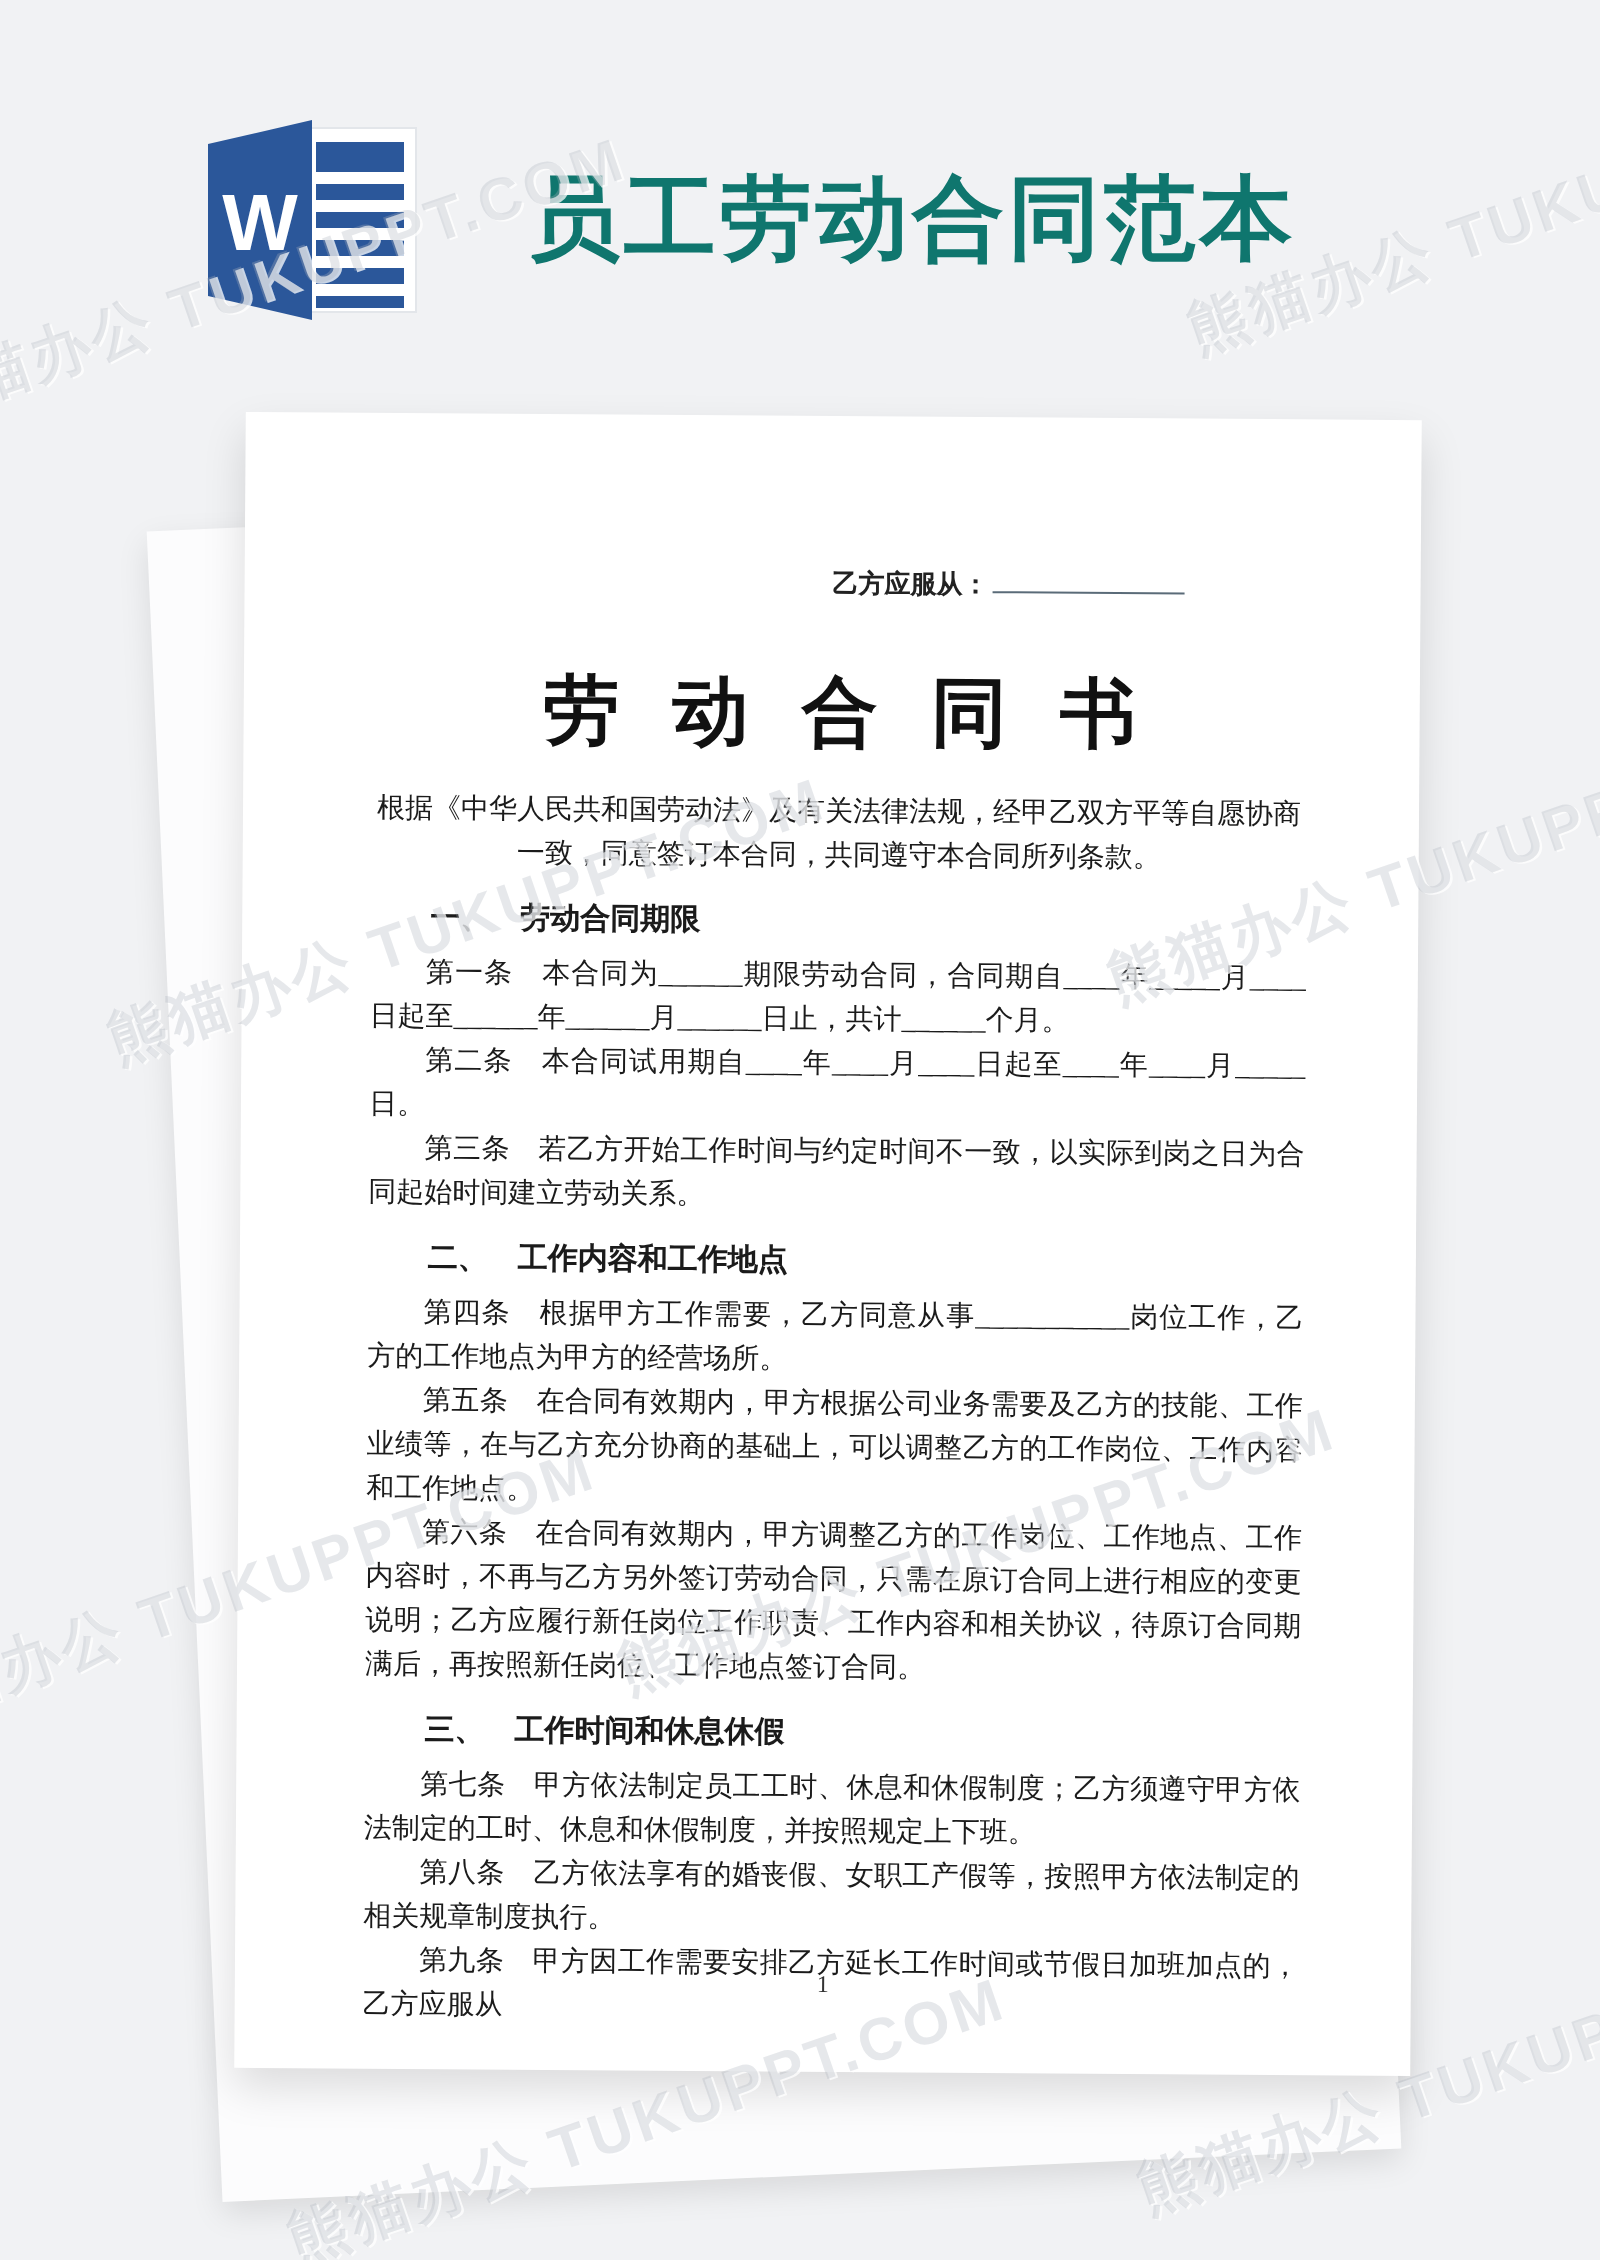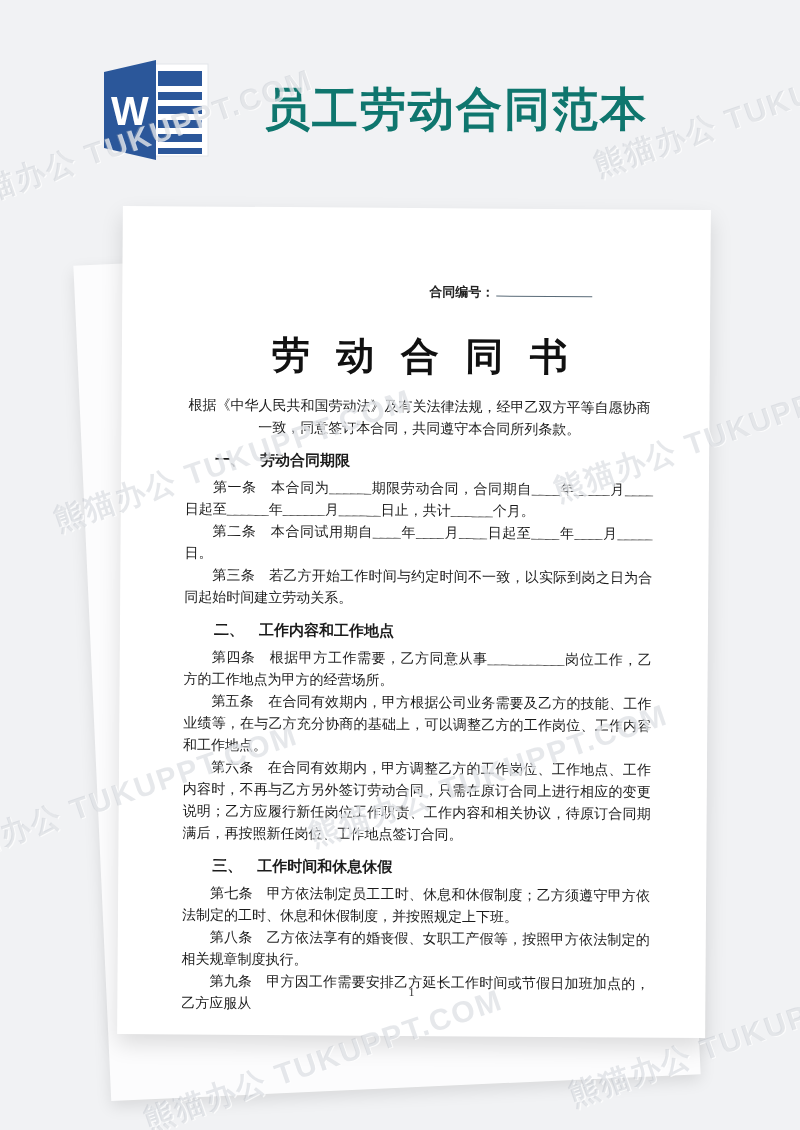--- a/index.html
+++ b/index.html
@@ -143,21 +143,21 @@
         <text x="28" y="67" text-anchor="middle" font-family="Liberation Sans, DejaVu Sans, sans-serif" font-size="40" font-weight="bold" fill="#ffffff">W</text>
       </svg>
     </span>
     <h1 class="main-title">员工劳动合同范本</h1>
   </header>
 
   <div class="back-page"></div>
 
   <div class="front-page">
     <div class="contract-no">
-      <span>合同编号：</span><span class="blank"></span>
+      <span>乙方应服从：</span><span class="blank"></span>
     </div>
 
     <h2 class="doc-title">劳 动 合 同 书</h2>
 
     <p class="intro">根据《中华人民共和国劳动法》及有关法律法规，经甲乙双方平等自愿协商一致，同意签订本合同，共同遵守本合同所列条款。</p>
 
     <div class="blocks">
         <p class="heading">一、　劳动合同期限</p>
         <p class="para">第一条　本合同为______期限劳动合同，合同期自____年_____月____日起至______年______月______日止，共计______个月。</p>
         <p class="para">第二条　本合同试用期自____年____月____日起至____年____月_____日。</p>

